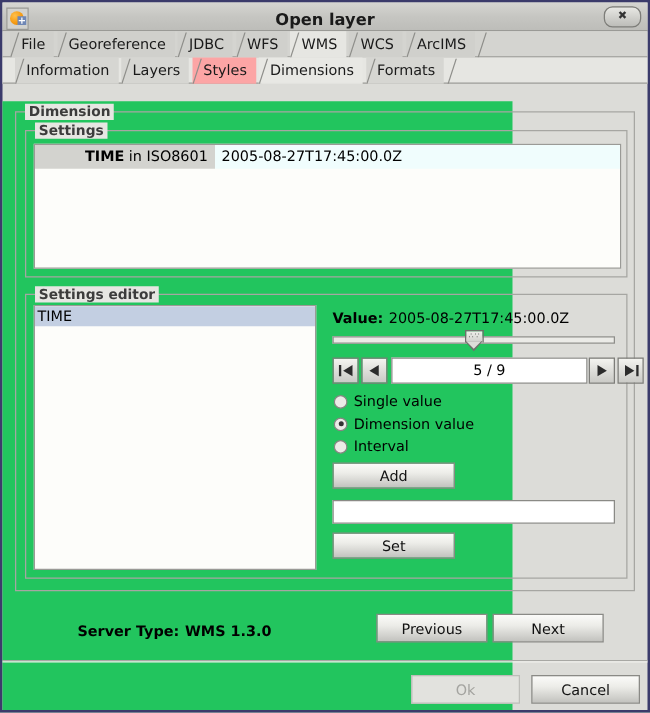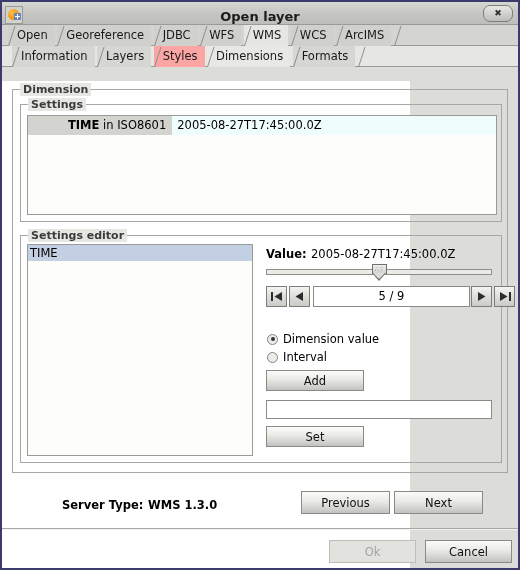--- a/index.html
+++ b/index.html
@@ -396,41 +396,41 @@
     <div class="title-icon">
       <div class="globe"></div>
       <div class="plus"></div>
     </div>
     <div class="title-text">Open layer</div>
     <div class="close-btn">✖</div>
   </div>
 
   <div class="tabstrip">
     <div class="strip-line"></div>
-    <div class="tab">Open</div>
+    <div class="tab">File</div>
     <div class="tab">Georeference</div>
     <div class="tab">JDBC</div>
     <div class="tab">WFS</div>
     <div class="tab selected">WMS</div>
     <div class="tab">WCS</div>
     <div class="tab">ArcIMS</div>
     <div class="last-sep"></div>
   </div>
 
   <div class="tabstrip inner" style="background:#e6e6e2;">
     <div class="strip-line"></div>
     <div class="tab" style="background:#d6d6d2;">Information</div>
     <div class="tab" style="background:#d6d6d2;">Layers</div>
     <div class="tab" style="background:#fca5a5;">Styles</div>
     <div class="tab selected" style="background:#e8e8e4;">Dimensions</div>
     <div class="tab" style="background:#d6d6d2;">Formats</div>
     <div class="last-sep"></div>
   </div>
 
-  <div class="panel" style="position:absolute; left:0; top:79px; width:408px; height:487px; background:#ffffff;">
+  <div class="panel" style="position:absolute; left:0; top:79px; width:408px; height:487px; background:#22c55e;">
 
     <div class="group" style="left:10px; top:8px; width:496px; height:384px;">
       <div class="group-title" style="background:#e6e6e2;">Dimension</div>
 
       <div class="group" style="left:7px; top:14px; width:482px; height:118px;">
         <div class="group-title" style="background:#e6e6e2;">Settings</div>
 
         <div class="whitebox" style="left:6px; top:10px; width:470px; height:100px;">
           <div class="settings-row">
             <div class="settings-key"><b>TIME</b><span> in ISO8601</span></div>
@@ -475,20 +475,24 @@
             <polygon points="2,1 2,10 9.5,5.5" fill="#2c2c2c"></polygon>
           </svg>
         </div>
         <div class="navbtn" style="left:473px; top:50px; width:21px; height:21px;">
           <svg width="12" height="11" viewBox="0 0 12 11">
             <polygon points="1,1 1,10 8.5,5.5" fill="#2c2c2c"></polygon>
             <rect x="10" y="1" width="2" height="9" fill="#2c2c2c"></rect>
           </svg>
         </div>
 
+        <div class="radio" style="left:246px; top:78px;">
+          <span class="dot"></span>
+          <span>Single value</span>
+        </div>
         <div class="radio checked" style="left:246px; top:96px;">
           <span class="dot"></span>
           <span>Dimension value</span>
         </div>
         <div class="radio" style="left:246px; top:114px;">
           <span class="dot"></span>
           <span>Interval</span>
         </div>
 
         <div class="btn" style="left:245px; top:134px; width:98px; height:21px;">Add</div>

